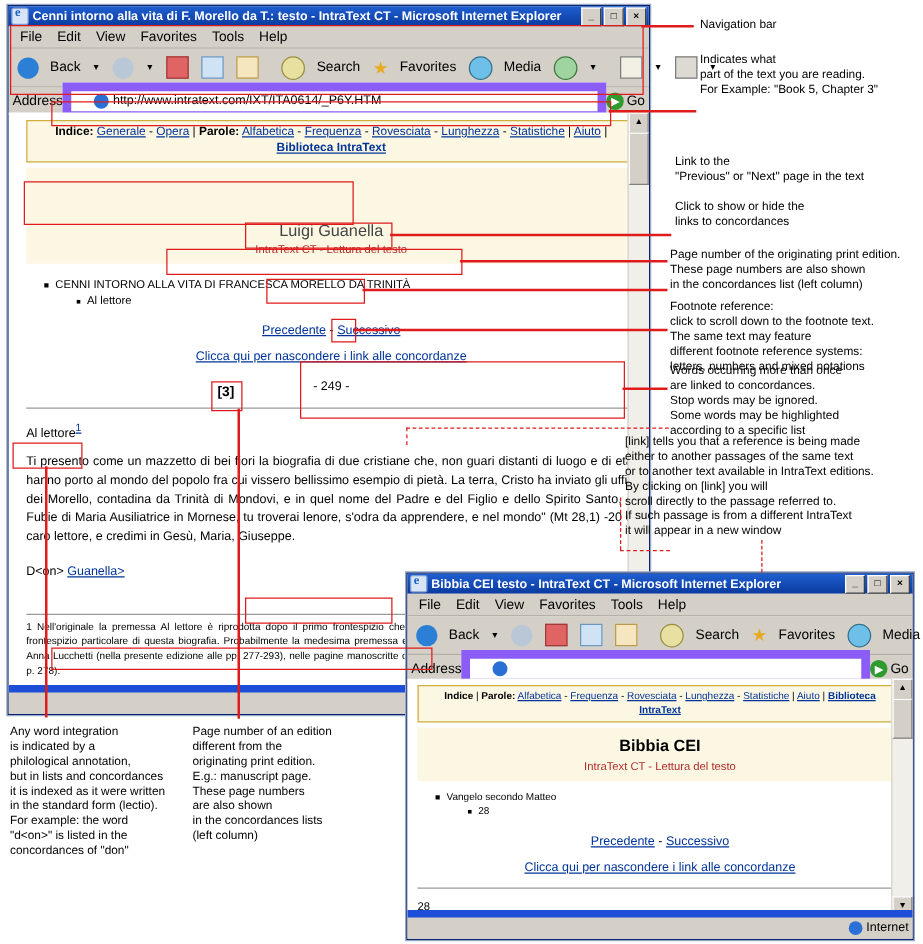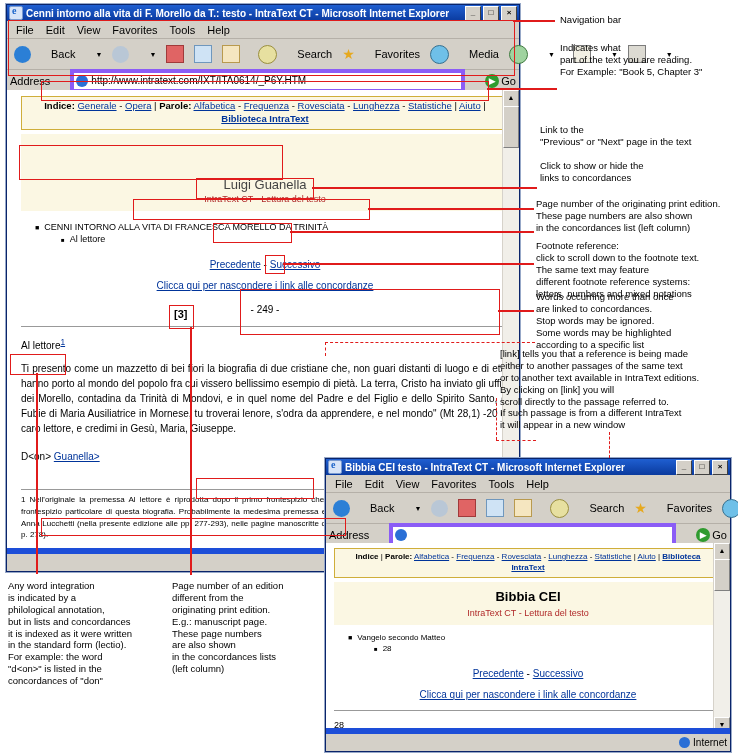--- a/index.html
+++ b/index.html
@@ -40,31 +40,31 @@
     font-size:8px;line-height:11px;text-align:center;color:#000;}
   .ie-menubar{
     height:17px;background:#d4d0c8;border-bottom:1px solid #b5b0a8;
     display:flex;align-items:center;padding-left:3px;font-size:11px;color:#000;
   }
   .ie-menubar span{padding:1px 6px;}
   .ie-toolbar{
     height:30px;background:#d4d0c8;display:flex;align-items:center;
     padding-left:3px;gap:2px;border-bottom:1px solid #b5b0a8;
   }
-  .tbtn{display:flex;align-items:center;gap:20px;padding:2px 4px;font-size:11px;color:#000;}
+  .tbtn{display:flex;align-items:center;gap:9px;padding:2px 4px;font-size:11px;color:#000;}
   .circ{width:17px;height:17px;border-radius:50%;display:inline-block;}
   .sq{width:16px;height:16px;display:inline-block;border:1px solid #7c7c7c;background:#eae7e0;}
   .tsep{width:1px;height:20px;background:#a9a49c;margin:0 3px;}
   .ie-addrbar{
     height:21px;background:#d4d0c8;display:flex;align-items:center;
-    padding:0 3px;gap:20px;border-bottom:1px solid #b5b0a8;font-size:11px;
+    padding:0 3px;gap:0;border-bottom:1px solid #b5b0a8;font-size:11px;
   }
   .addrbox{
-    flex:1 1 auto;height:16px;background:#fff;border:4px solid #8b5cf6;
-    display:flex;align-items:center;padding-left:2px;font-size:10px;color:#000;
+    flex:1 1 auto;height:16px;background:#fff;border:7px solid #8b5cf6;
+    display:flex;align-items:center;padding-left:18px;font-size:10px;color:#000;
     white-space:nowrap;overflow:hidden;
   }
   .addrbox .globe{width:12px;height:12px;border-radius:50%;background:#2a6fd6;margin-right:3px;flex:0 0 auto;}
   .gobtn{display:flex;align-items:center;gap:2px;font-size:11px;}
   .gobtn .arrow{width:14px;height:14px;border-radius:50%;background:#2f9b2f;color:#fff;
     font-size:9px;line-height:14px;text-align:center;}
   .ie-content{
     position:absolute;left:0;right:0;top:85px;bottom:17px;background:#fff;overflow:hidden;
   }
   .ie-status{
@@ -476,21 +476,21 @@
 it will appear in a new window</div>
 <div class="ann" style="left:8px;top:580px;width:152px;white-space:pre-line">Any word integration
 is indicated by a
 philological annotation,
 but in lists and concordances
 it is indexed as it were written
 in the standard form (lectio).
 For example: the word
 "d&lt;on&gt;" is listed in the
 concordances of "don"</div>
-<div class="ann" style="left:172px;top:580px;width:156px;white-space:pre-line">Page number of an edition
+<div class="ann" style="left:154px;top:580px;width:156px;white-space:pre-line">Page number of an edition
 different from the
 originating print edition.
 E.g.: manuscript page.
 These page numbers
 are also shown
 in the concordances lists
 (left column)</div>
 
 <div class="ann" style="left:174px;top:308px;font-size:11px;font-weight:bold">[3]</div>
 

